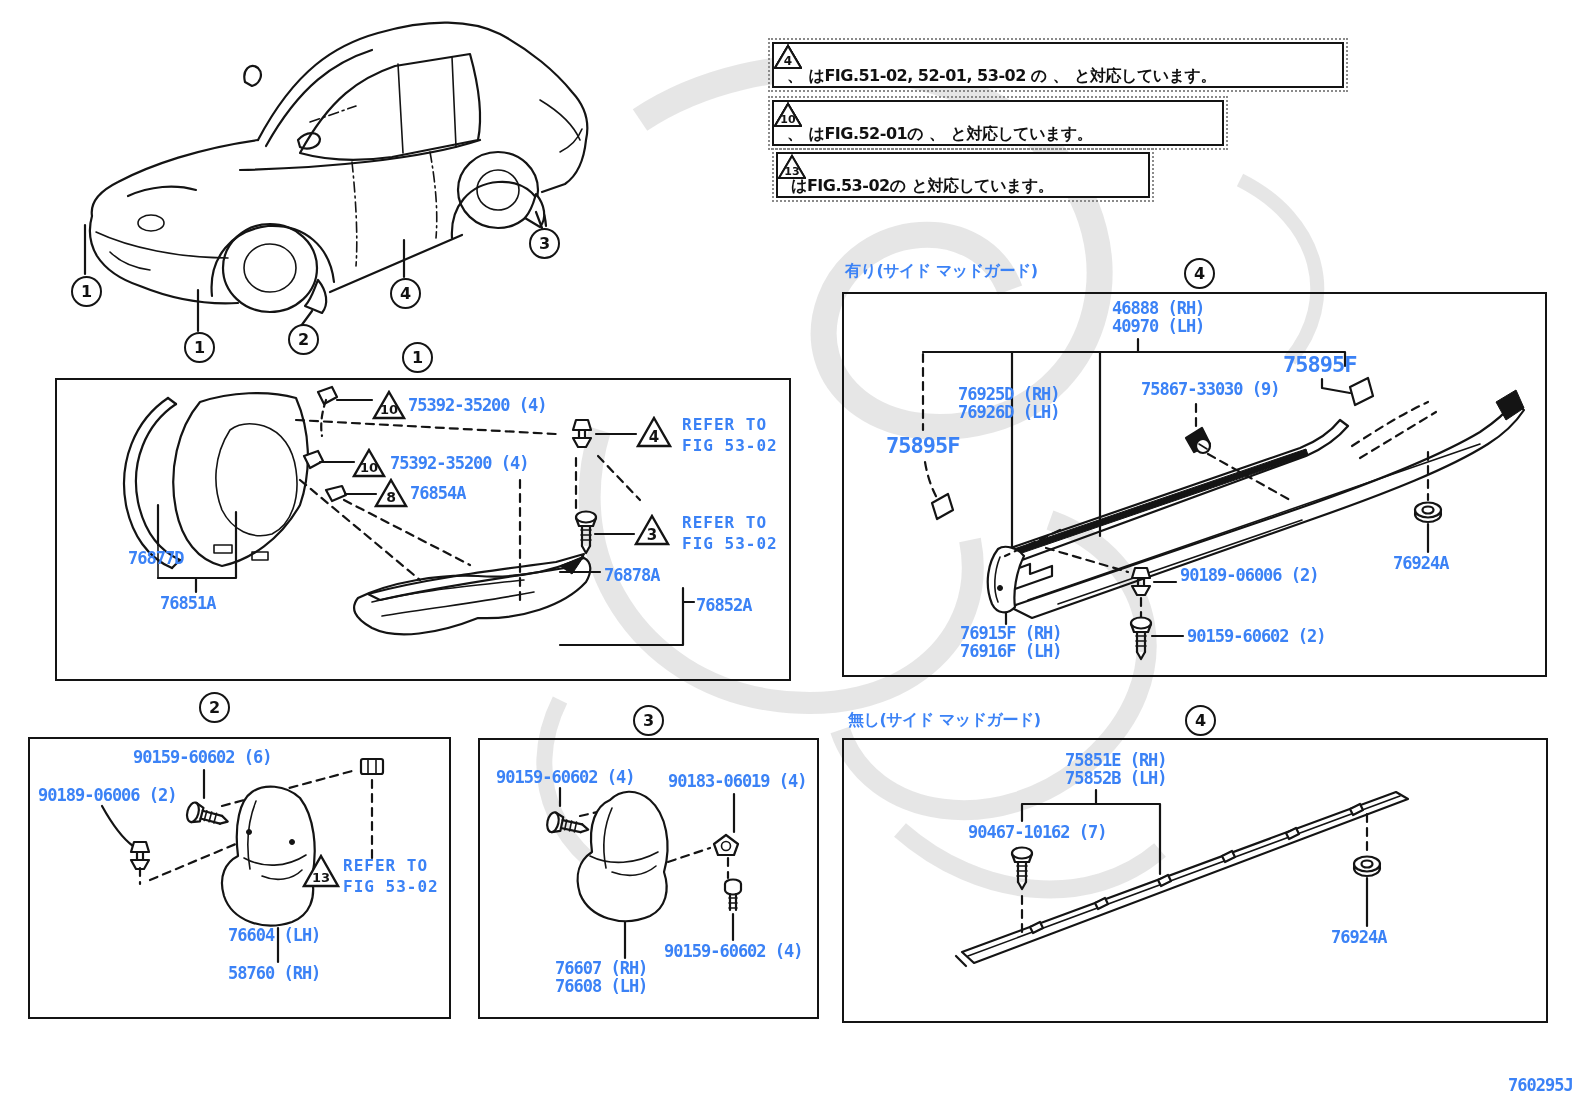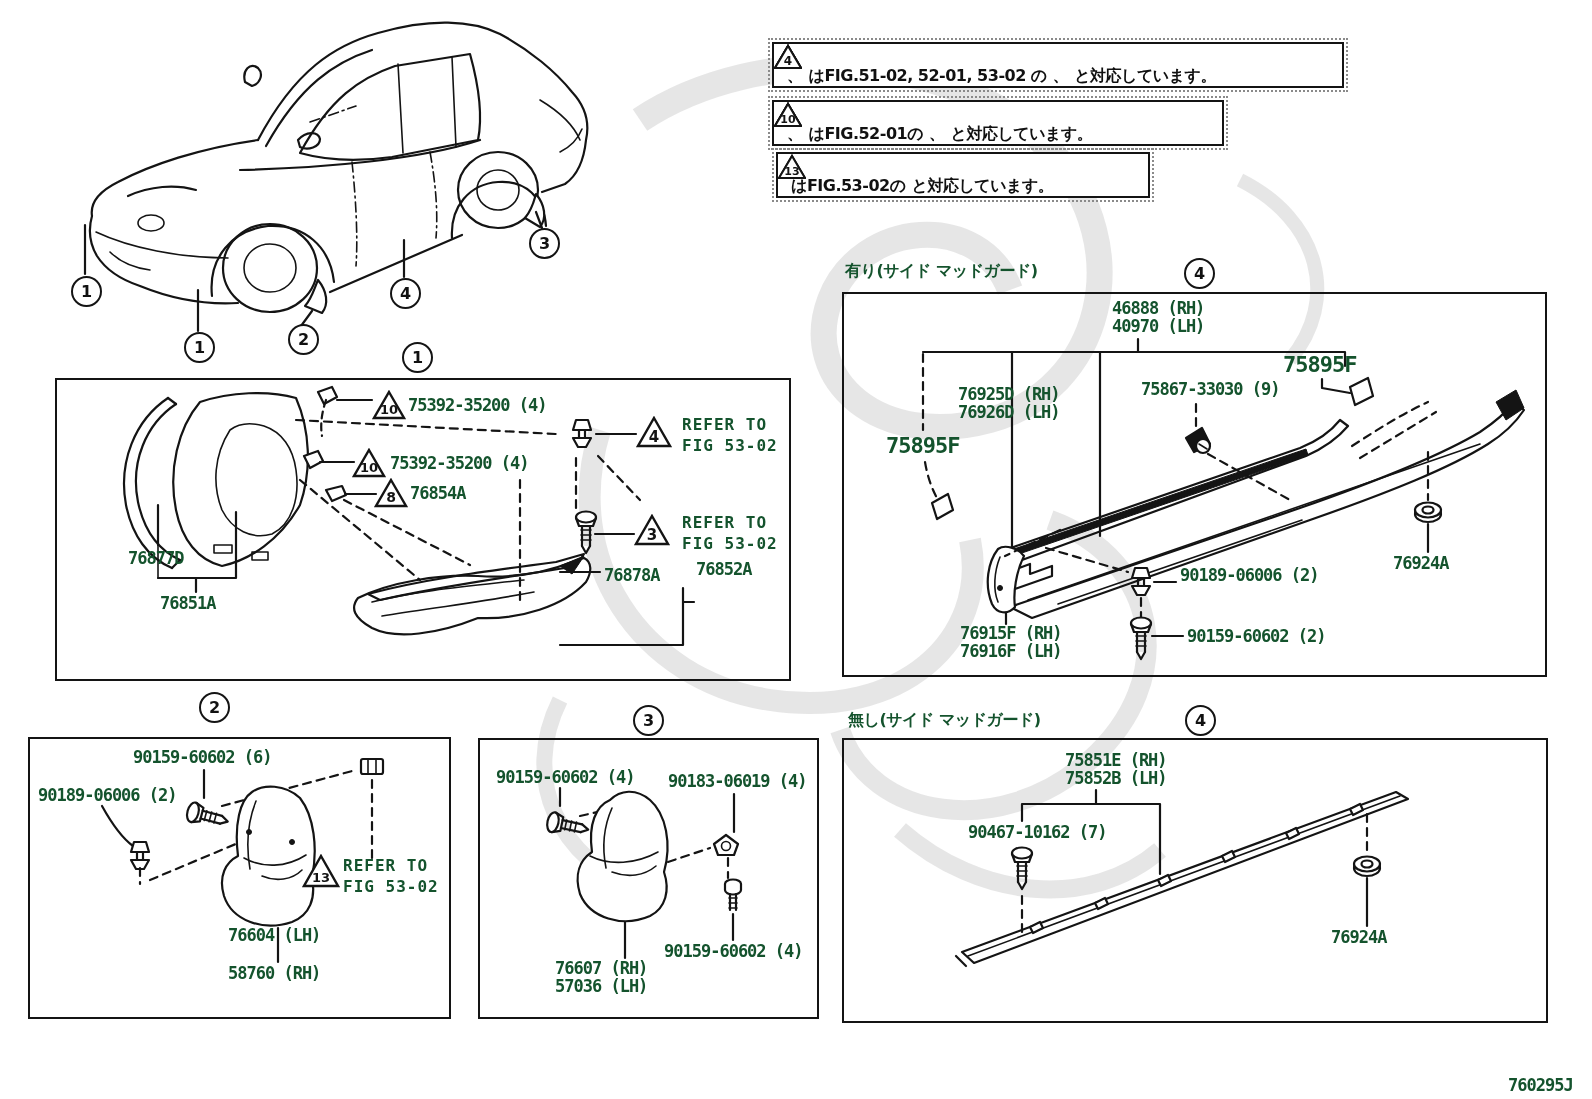--- a/index.html
+++ b/index.html
@@ -11,21 +11,21 @@
   .dash{stroke-dasharray:8 6;}
   .dashdot{stroke-dasharray:10 4 2 4;}
   .fillw{fill:#fff;}
   .fillb{fill:#141414;stroke:#141414;}
   .wm{stroke:#dedede;fill:none;opacity:.75;}
   .panel{position:absolute;border:2px solid #141414;}
   .notebox{position:absolute;border:2px solid #141414;outline:2px dotted #8a8a8a;outline-offset:2px;
            background:#fff;display:flex;align-items:center;padding:0 10px;gap:3px;}
   .notetext{font:700 16px/1 "DejaVu Sans",sans-serif;white-space:nowrap;letter-spacing:-0.5px;margin-top:22px;}
   .lbl{position:absolute;font:700 17px/19px "DejaVu Sans Mono",monospace;letter-spacing:-1px;
-       white-space:nowrap;color:#14532d;}
+       white-space:nowrap;color:#3b82f6;}
   .lbl.big{font-size:22px;line-height:23px;}
   .lbl.refer{font:700 16px/21px "DejaVu Sans Mono",monospace;letter-spacing:1px;}
   .lbl.jp{font:700 16px/18px "DejaVu Sans",sans-serif;letter-spacing:-0.5px;}
   .callout{position:absolute;width:27px;height:27px;border:2.5px solid #141414;border-radius:50%;
            background:#fff;font:700 16px/27px "DejaVu Sans",sans-serif;text-align:center;z-index:5;}
   .tri{position:absolute;z-index:4;}
   .tri svg{position:static;}
   .ntri{flex:0 0 auto;}
 </style>
 </head>
@@ -401,21 +401,21 @@
   <div class="lbl" style="left:408px;top:396px">75392-35200 (4)</div>
   <div class="lbl" style="left:390px;top:454px">75392-35200 (4)</div>
   <div class="lbl" style="left:410px;top:484px">76854A</div>
   <div class="lbl refer" style="left:682px;top:414px">REFER TO</div>
   <div class="lbl refer" style="left:682px;top:435px">FIG 53-02</div>
   <div class="lbl refer" style="left:682px;top:512px">REFER TO</div>
   <div class="lbl refer" style="left:682px;top:533px">FIG 53-02</div>
   <div class="lbl" style="left:128px;top:549px">76877D</div>
   <div class="lbl" style="left:160px;top:594px">76851A</div>
   <div class="lbl" style="left:604px;top:566px">76878A</div>
-  <div class="lbl" style="left:696px;top:560px">76852A</div>
+  <div class="lbl" style="left:696px;top:596px">76852A</div>
 
   <div class="lbl jp" style="left:845px;top:262px">有り(サイド マッドガード)</div>
   <div class="lbl" style="left:1112px;top:299px">46888 (RH)</div>
   <div class="lbl" style="left:1112px;top:317px">40970 (LH)</div>
   <div class="lbl big" style="left:1283px;top:353px">75895F</div>
   <div class="lbl" style="left:1141px;top:380px">75867-33030 (9)</div>
   <div class="lbl" style="left:958px;top:385px">76925D (RH)</div>
   <div class="lbl" style="left:958px;top:403px">76926D (LH)</div>
   <div class="lbl big" style="left:886px;top:434px">75895F</div>
   <div class="lbl" style="left:1393px;top:554px">76924A</div>
@@ -428,21 +428,21 @@
   <div class="lbl" style="left:38px;top:786px">90189-06006 (2)</div>
   <div class="lbl refer" style="left:343px;top:855px">REFER TO</div>
   <div class="lbl refer" style="left:343px;top:876px">FIG 53-02</div>
   <div class="lbl" style="left:228px;top:964px">58760 (RH)</div>
   <div class="lbl" style="left:228px;top:926px">76604 (LH)</div>
 
   <div class="lbl" style="left:496px;top:768px">90159-60602 (4)</div>
   <div class="lbl" style="left:668px;top:772px">90183-06019 (4)</div>
   <div class="lbl" style="left:664px;top:942px">90159-60602 (4)</div>
   <div class="lbl" style="left:555px;top:959px">76607 (RH)</div>
-  <div class="lbl" style="left:555px;top:977px">57036 (LH)</div>
+  <div class="lbl" style="left:555px;top:977px">76608 (LH)</div>
 
   <div class="lbl jp" style="left:848px;top:711px">無し(サイド マッドガード)</div>
   <div class="lbl" style="left:1065px;top:751px">75851E (RH)</div>
   <div class="lbl" style="left:1065px;top:769px">75852B (LH)</div>
   <div class="lbl" style="left:968px;top:823px">90467-10162 (7)</div>
   <div class="lbl" style="left:1331px;top:928px">76924A</div>
 
   <div class="lbl" style="left:1508px;top:1076px">760295J</div>
 
 </div>

